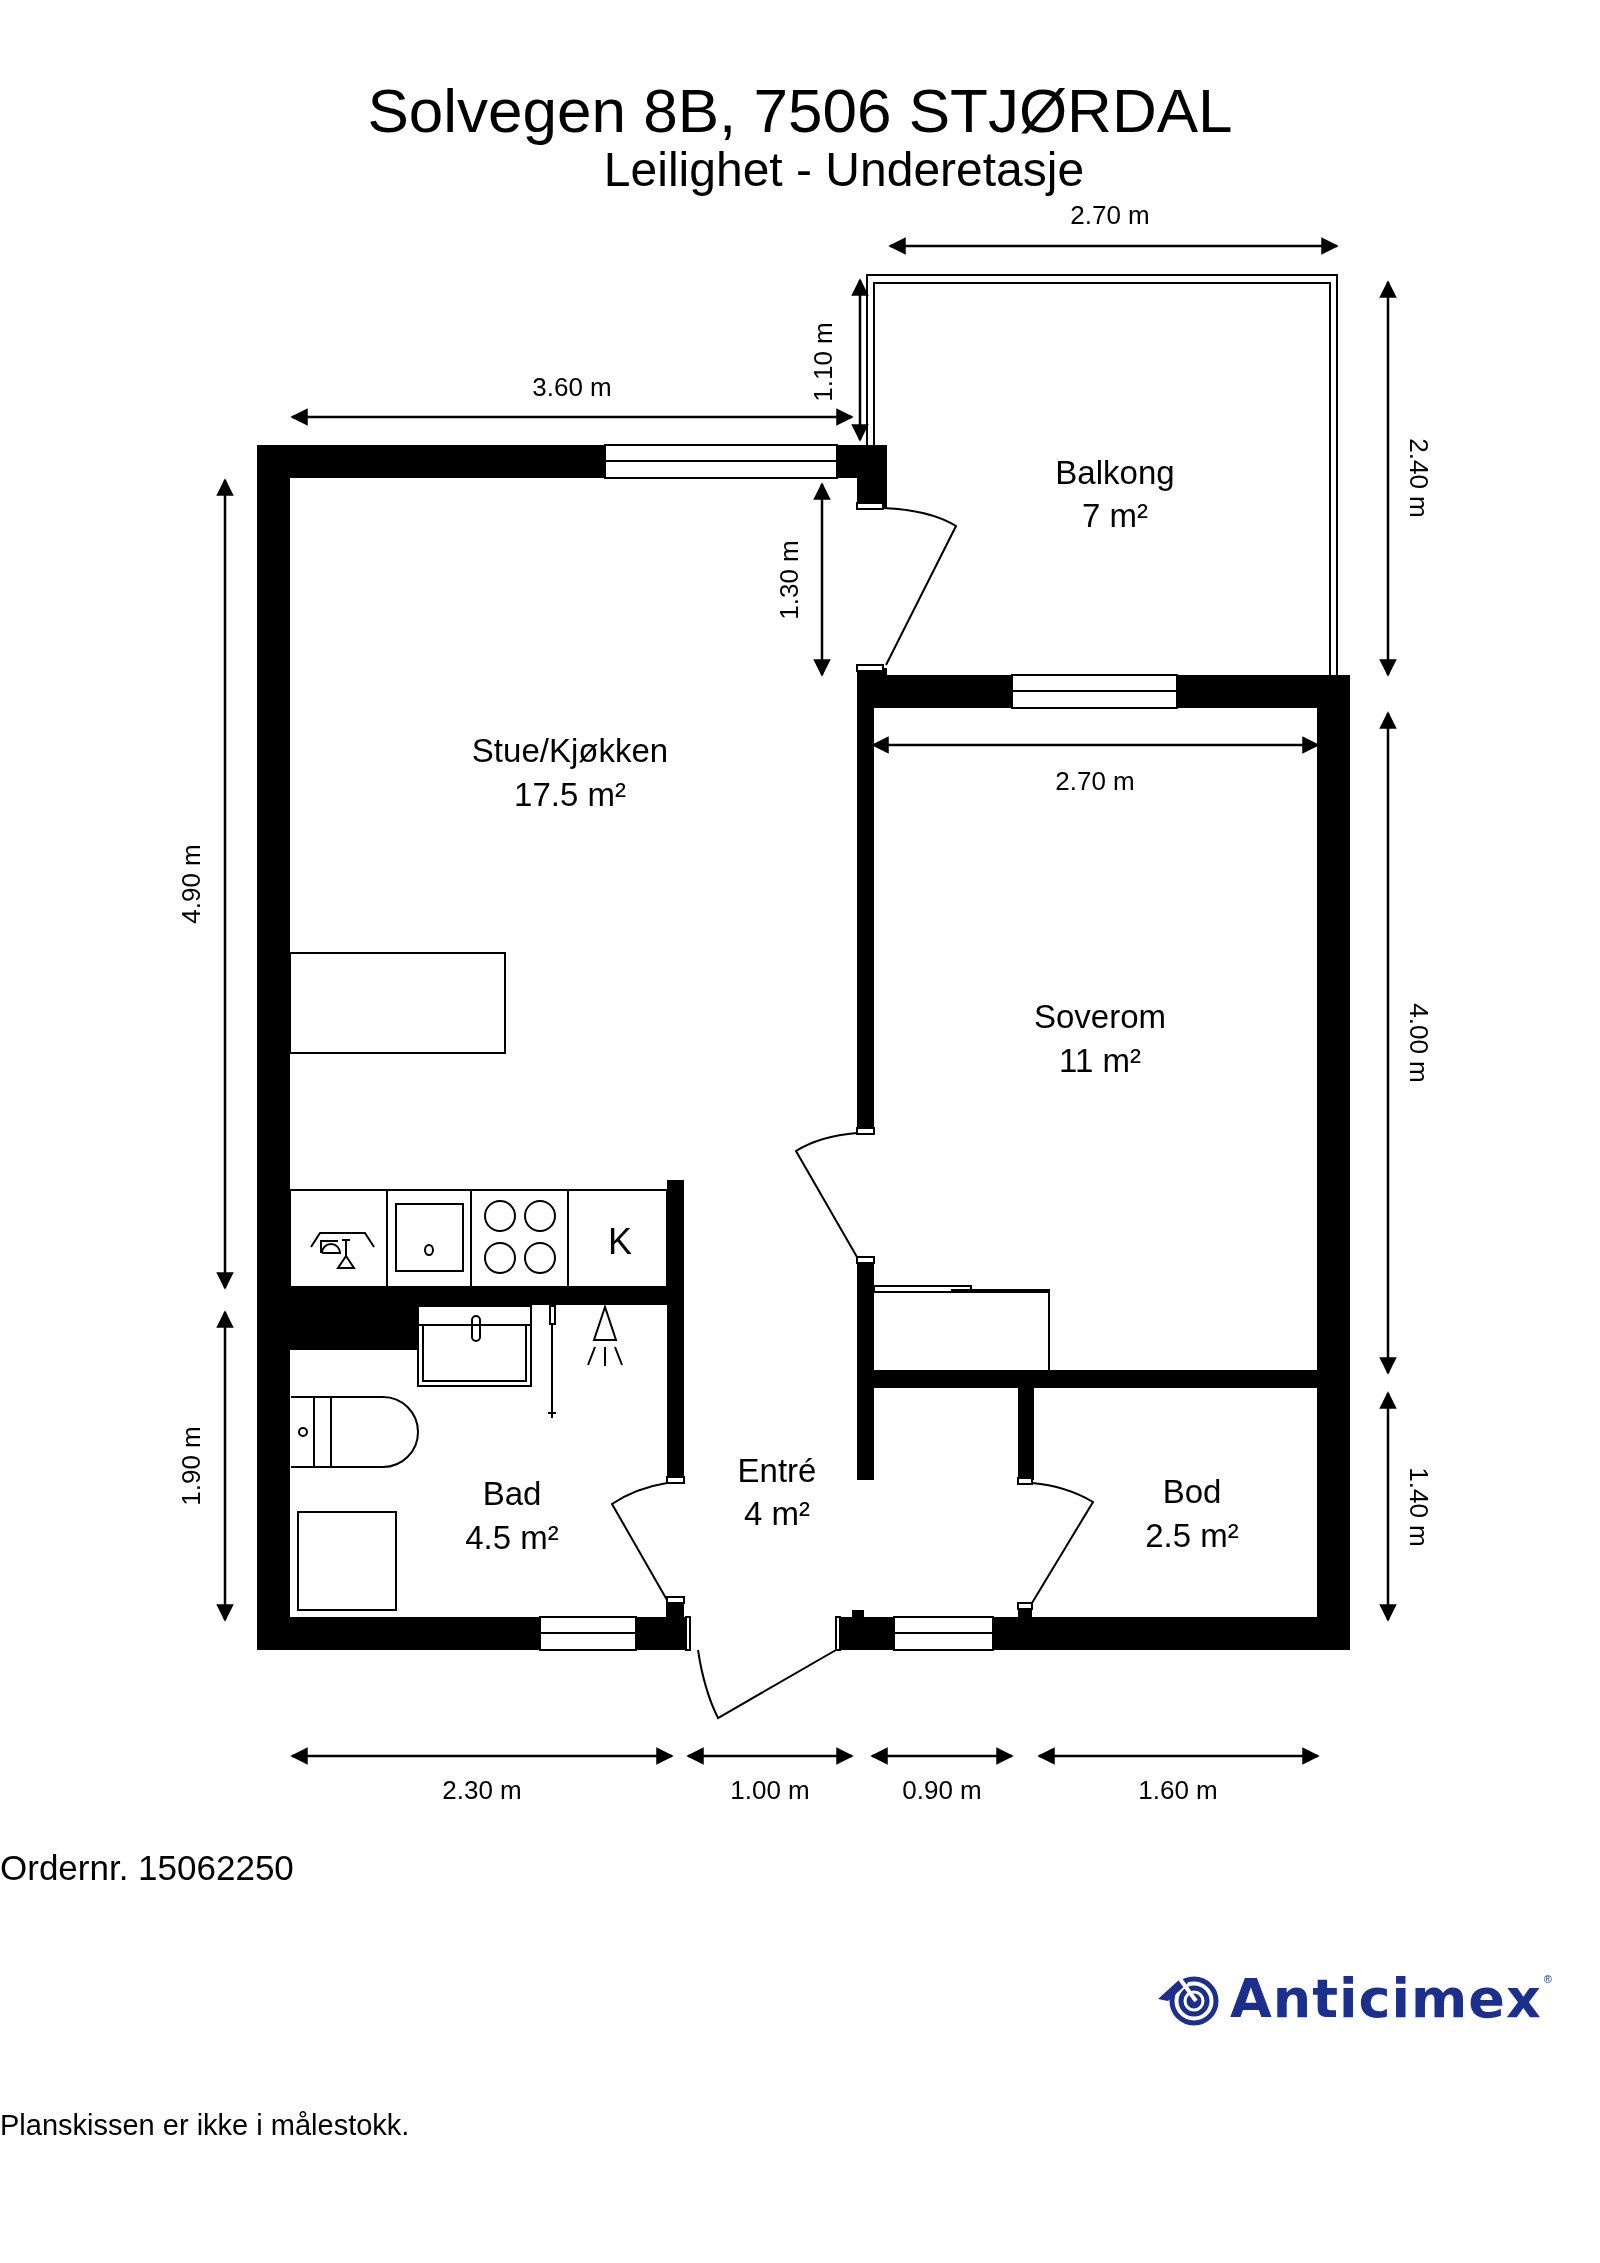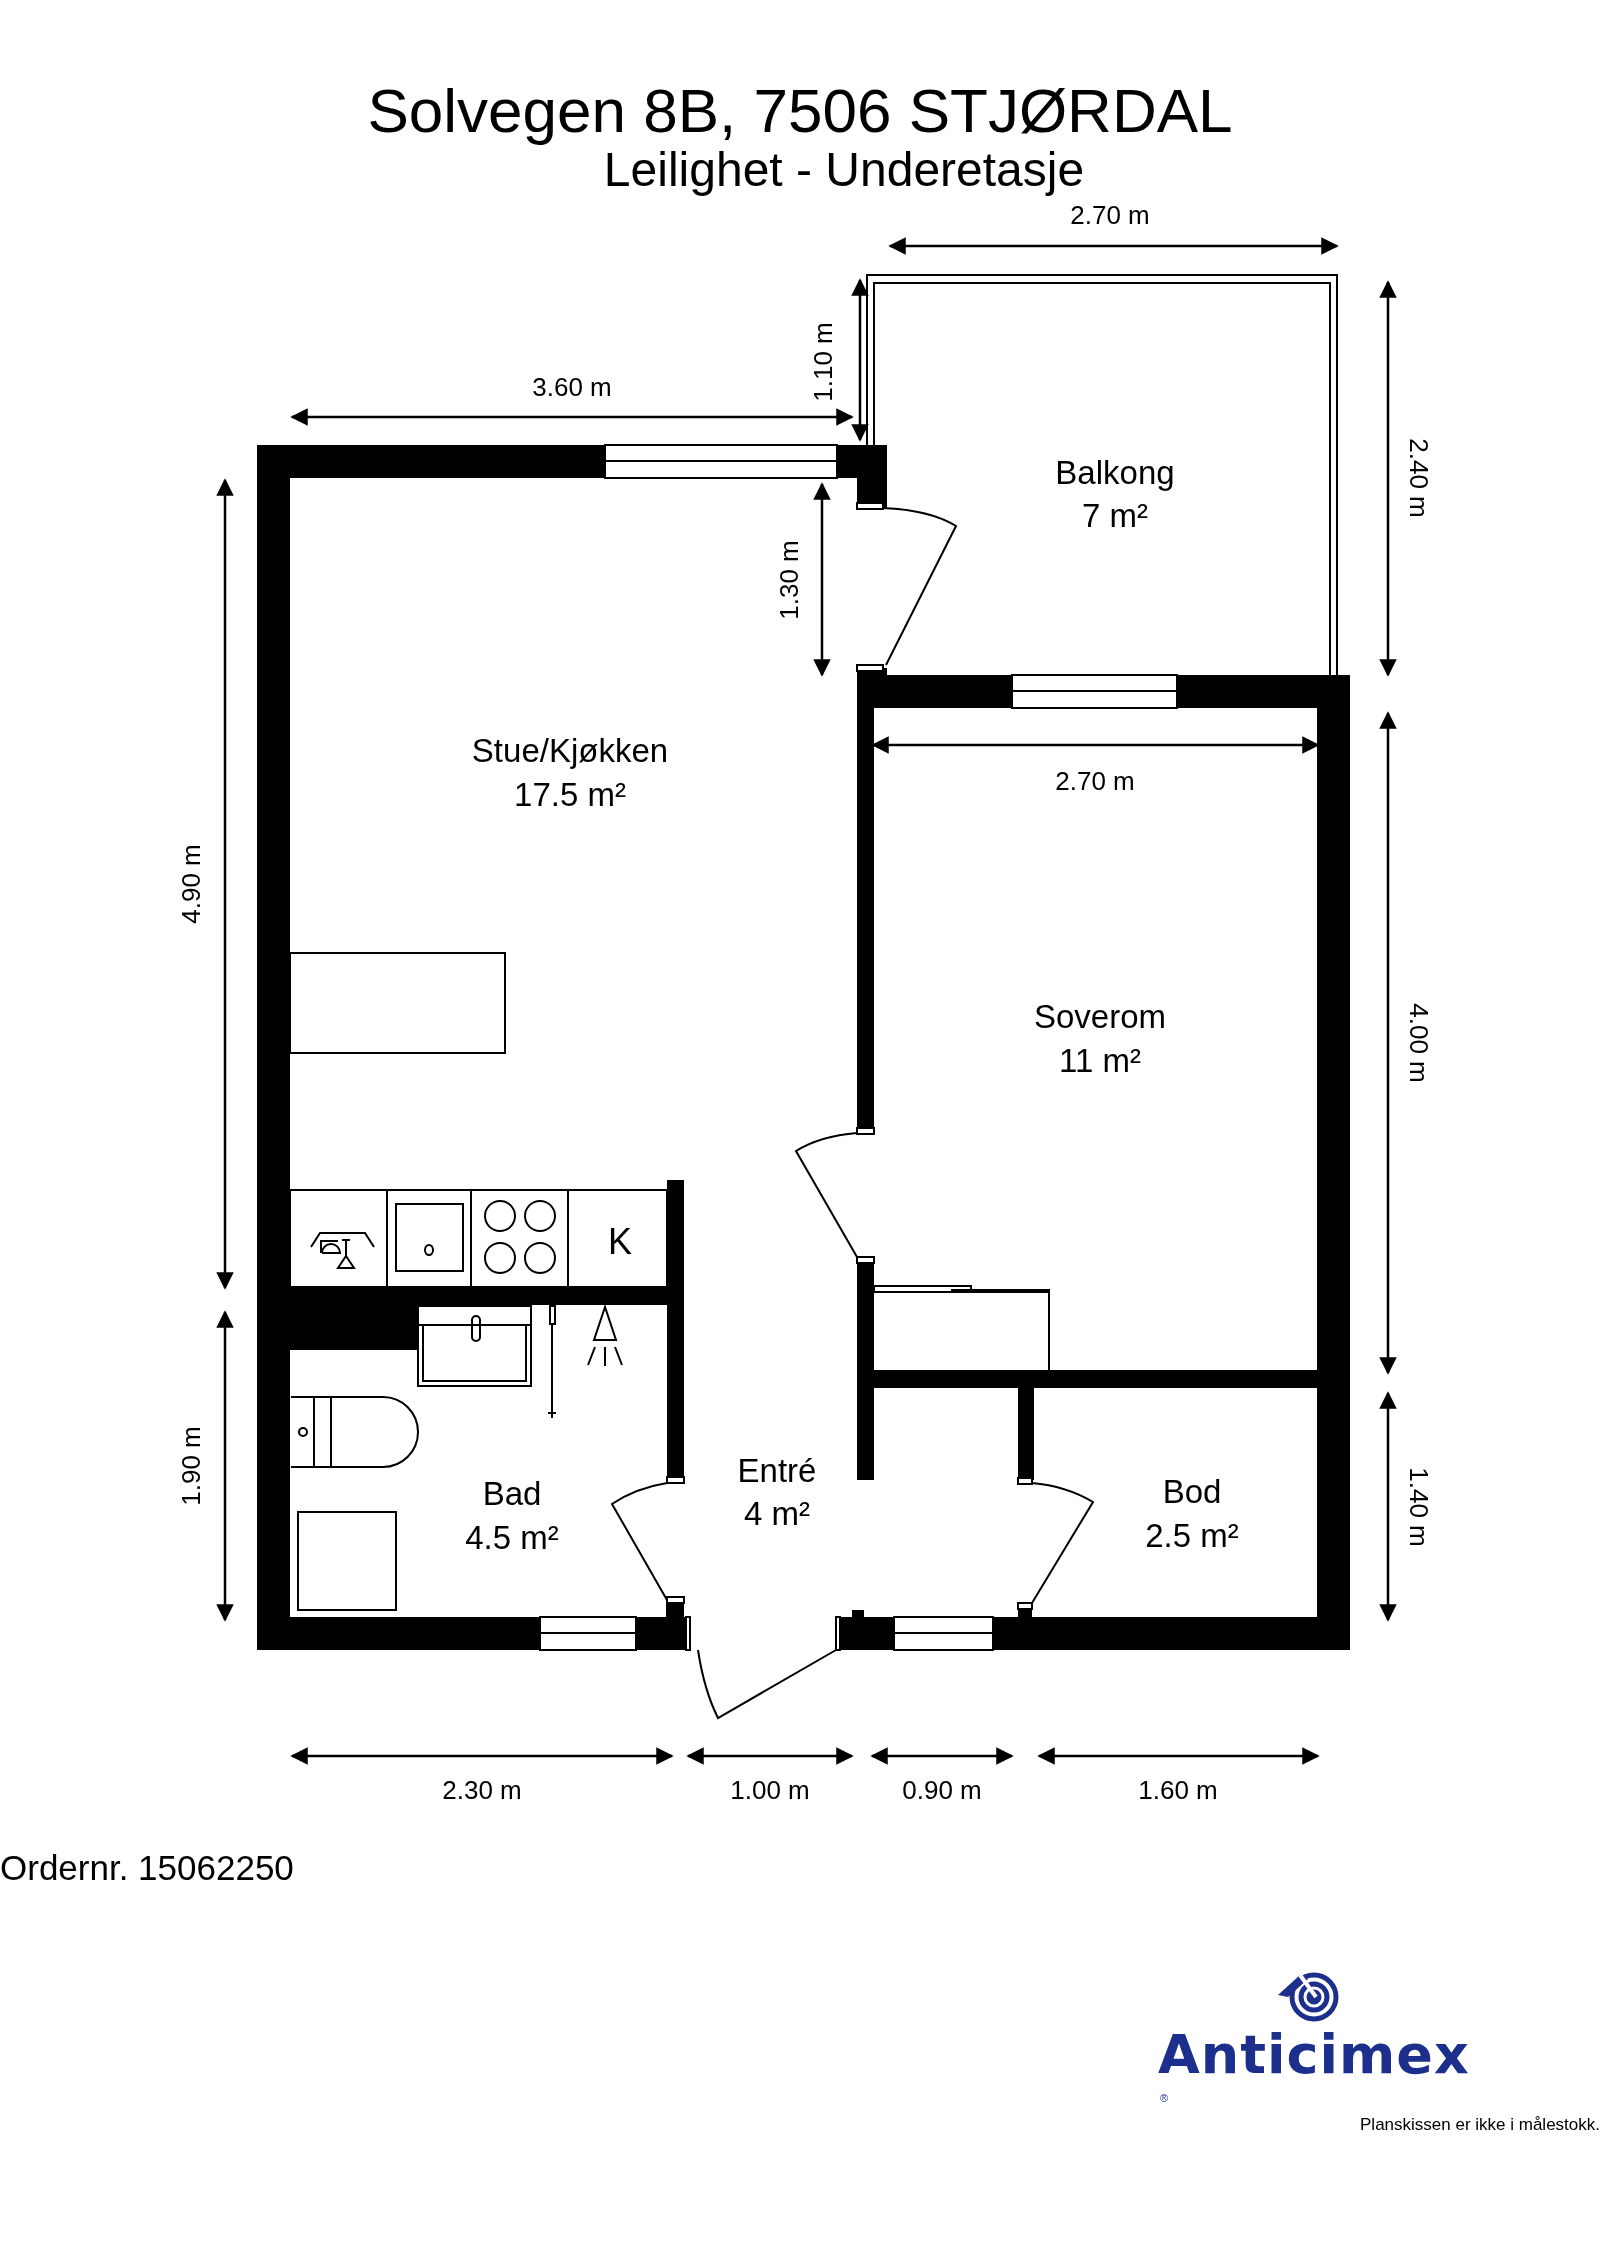--- a/index.html
+++ b/index.html
@@ -4,24 +4,24 @@
 <style>
   html, body { margin: 0; padding: 0; background: #ffffff; }
   body { width: 1600px; height: 2263px; position: relative; overflow: hidden;
          font-family: "Liberation Sans", sans-serif; color: #000; }
   .title { position: absolute; left: 0; width: 1600px; text-align: center; line-height: 1; }
   #main-title { top: 80px; font-size: 62px; }
   #sub-title { top: 146px; font-size: 48px; margin-left: 44px; }
   svg#plan { position: absolute; left: 0; top: 0; }
   svg text { font-family: "Liberation Sans", sans-serif; fill: #000; }
   .order { position: absolute; left: 0; width: 1600px; top: 1848px; text-align: left; font-size: 35px; }
-  .logo { position: absolute; left: 1158px; top: 1967px; display: flex; align-items: center; flex-direction: column; }
+  .logo { position: absolute; left: 1158px; top: 1967px; display: flex; align-items: center; }
   .logo-word { font-family: "DejaVu Sans", sans-serif; font-weight: bold; font-size: 54px; color: #1d2f8c; letter-spacing: 1px; }
   .logo-reg { font-size: 11px; color: #1d2f8c; align-self: flex-start; margin-top: 6px; margin-left: 2px; }
-  .disclaimer { position: absolute; left: 0; width: 1600px; top: 2113px; text-align: right; font-size: 17px; line-height: 24px; }
+  .disclaimer { position: absolute; left: 0; width: 1600px; top: 2113px; text-align: left; font-size: 29px; line-height: 24px; }
 </style>
 </head>
 <body>
 
 <div class="title" id="main-title">Solvegen 8B, 7506 STJØRDAL</div>
 <div class="title" id="sub-title">Leilighet - Underetasje</div>
 
 <svg id="plan" width="1600" height="2263" viewBox="0 0 1600 2263">
   <defs>
     <marker id="arr" viewBox="0 0 10 10" refX="9" refY="5" markerWidth="7" markerHeight="7" orient="auto-start-reverse">

